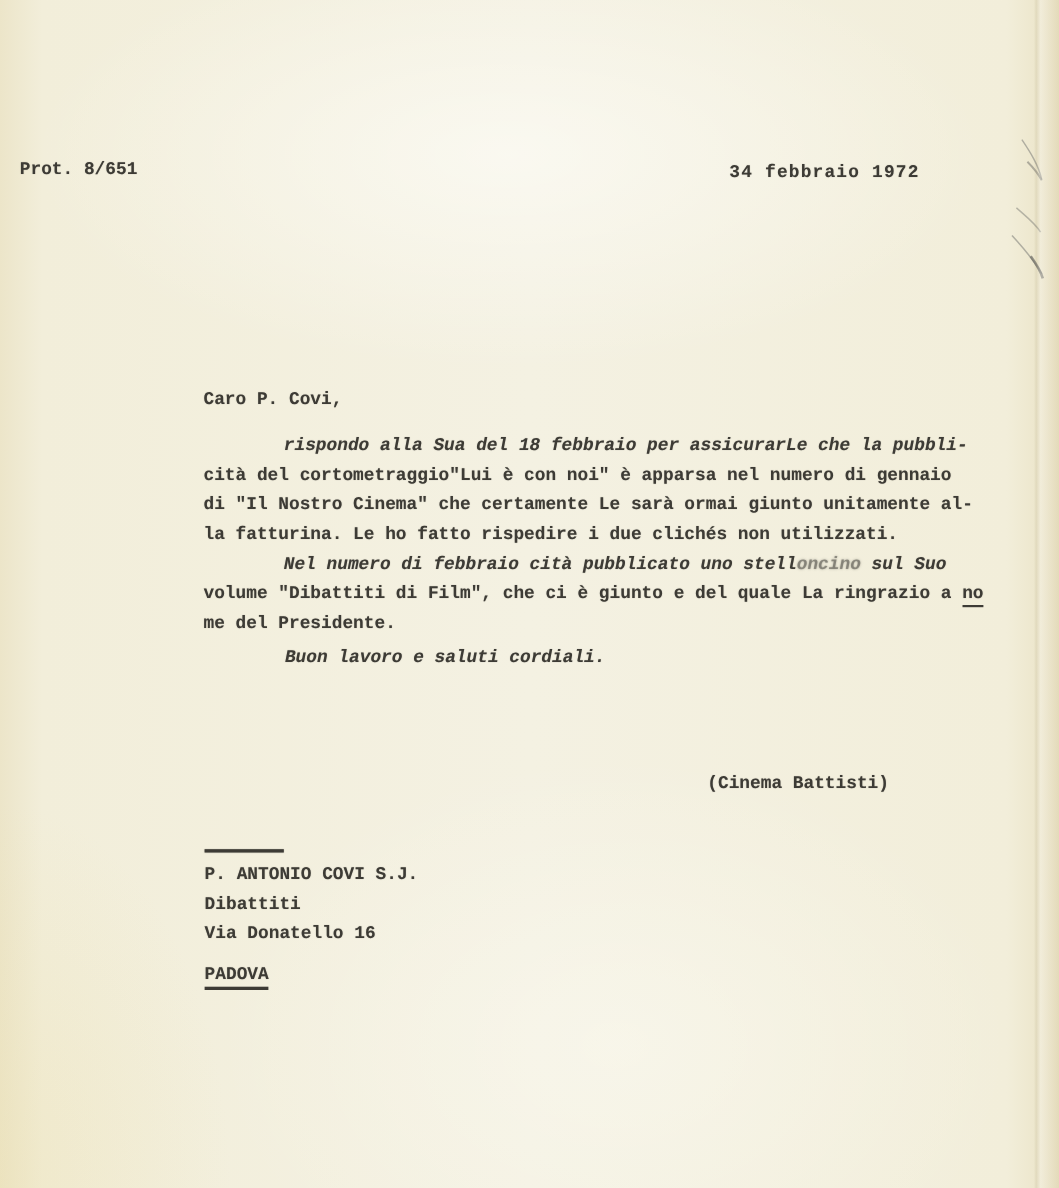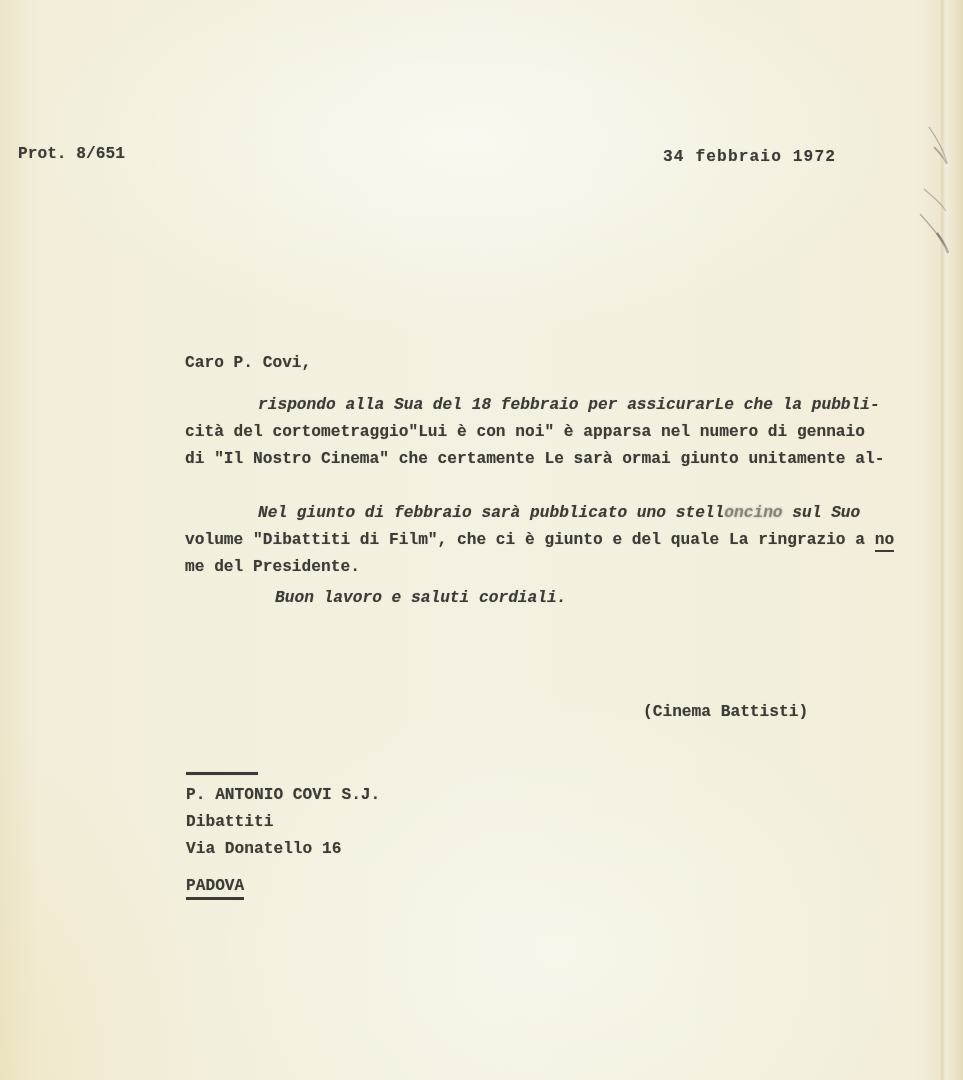--- a/index.html
+++ b/index.html
@@ -27,21 +27,21 @@
     pointer-events: none;
   }
   .abs { position: absolute; }
   .line { white-space: pre; line-height: 27px; height: 27px; }
   .indent { padding-left: 73px; font-style: italic; }
   .prot        { left: 18px;  top: 141px; }
   .date        { left: 663px; top: 144px; letter-spacing: 1.1px; }
   .salutation  { left: 185px; top: 350px; }
   .para1       { left: 185px; top: 392px; }
   .para2       { left: 185px; top: 500px; }
-  .closing     { left: 202px; top: 585px; }
+  .closing     { left: 186px; top: 585px; }
   .signature   { left: 643px; top: 699px; }
   .recipient   { left: 186px; top: 772px; }
   .faded { color: rgba(90,88,80,0.55); text-shadow: 0 0 2px rgba(90,88,80,0.5); margin-top: 32px; }
   .u-break { border-bottom: 2.5px solid #3d3b35; padding-bottom: 1px; }
   .addr-rule { width: 72px; height: 3px; background: #3d3b35; margin-bottom: 7px;
                box-shadow: 0 0 1px rgba(61,59,53,0.5); }
   .city { display: inline-block; margin-top: 14px; border-bottom: 3px solid #3d3b35;
           padding-bottom: 2px; height: auto; text-align: center; }
   .artifacts { position: absolute; left: 0; top: 0; pointer-events: none; }
 </style>
@@ -61,24 +61,25 @@
   <div class="abs prot line">Prot. 8/651</div>
 
   <div class="abs date line">34 febbraio 1972</div>
 
   <div class="abs salutation line">Caro P. Covi,</div>
 
   <div class="abs para1">
     <div class="line indent">rispondo alla Sua del 18 febbraio per assicurarLe che la pubbli-</div>
     <div class="line">cità del cortometraggio"Lui è con noi" è apparsa nel numero di gennaio</div>
     <div class="line">di "Il Nostro Cinema" che certamente Le sarà ormai giunto unitamente al-</div>
+    <div class="line">la fatturina. Le ho fatto rispedire i due clichés non utilizzati.</div>
   </div>
 
   <div class="abs para2">
-    <div class="line indent"><span>Nel giunto di febbraio sarà pubblicato uno stell</span><span class="faded">oncino</span><span> sul Suo</span></div>
+    <div class="line indent"><span>Nel numero di febbraio cità pubblicato uno stell</span><span class="faded">oncino</span><span> sul Suo</span></div>
     <div class="line"><span>volume "Dibattiti di Film", che ci è giunto e del quale La ringrazio a </span><span class="u-break">no</span></div>
     <div class="line">me del Presidente.</div>
   </div>
 
   <div class="abs closing line indent">Buon lavoro e saluti cordiali.</div>
 
   <div class="abs signature line">(Cinema Battisti)</div>
 
   <div class="abs recipient">
     <div class="addr-rule"></div>

